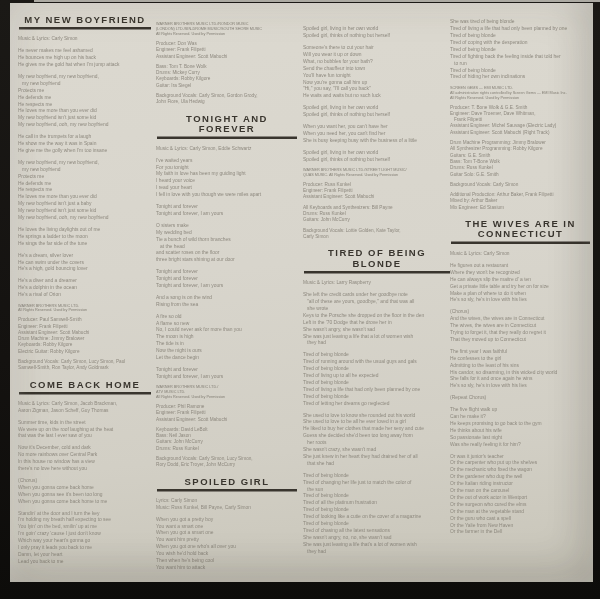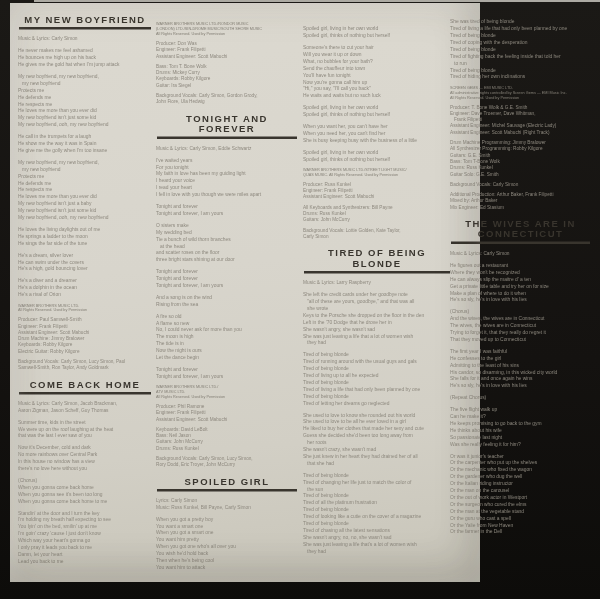--- a/index.html
+++ b/index.html
@@ -13,21 +13,21 @@
     position: relative;
     width: 600px; height: 599px;
     background: linear-gradient(180deg, #1b1916 0%, #141210 60%, #0d0c0a 100%);
   }
   .top-sliver {
     position: absolute; top: 0; left: 34px; right: 0; height: 2px;
     background: #dedbd3; opacity: .75;
   }
   .page {
     position: absolute; left: 10px; top: 3px;
-    width: 470px; height: 579px;
+    width: 583px; height: 579px;
     background: linear-gradient(175deg, #dcd9d0 0%, #d8d5cc 45%, #d2cfc5 75%, #c8c5b9 100%);
   }
   .page::after {
     content: ""; position: absolute; inset: 0; pointer-events: none;
     box-shadow: inset 0 0 45px rgba(70,60,40,.10), inset -10px -14px 38px rgba(0,0,0,.13), inset 4px 3px 18px rgba(255,255,255,.25);
   }
   .col {
     position: absolute;
     transform: scale(0.5); transform-origin: 0 0;
   }

